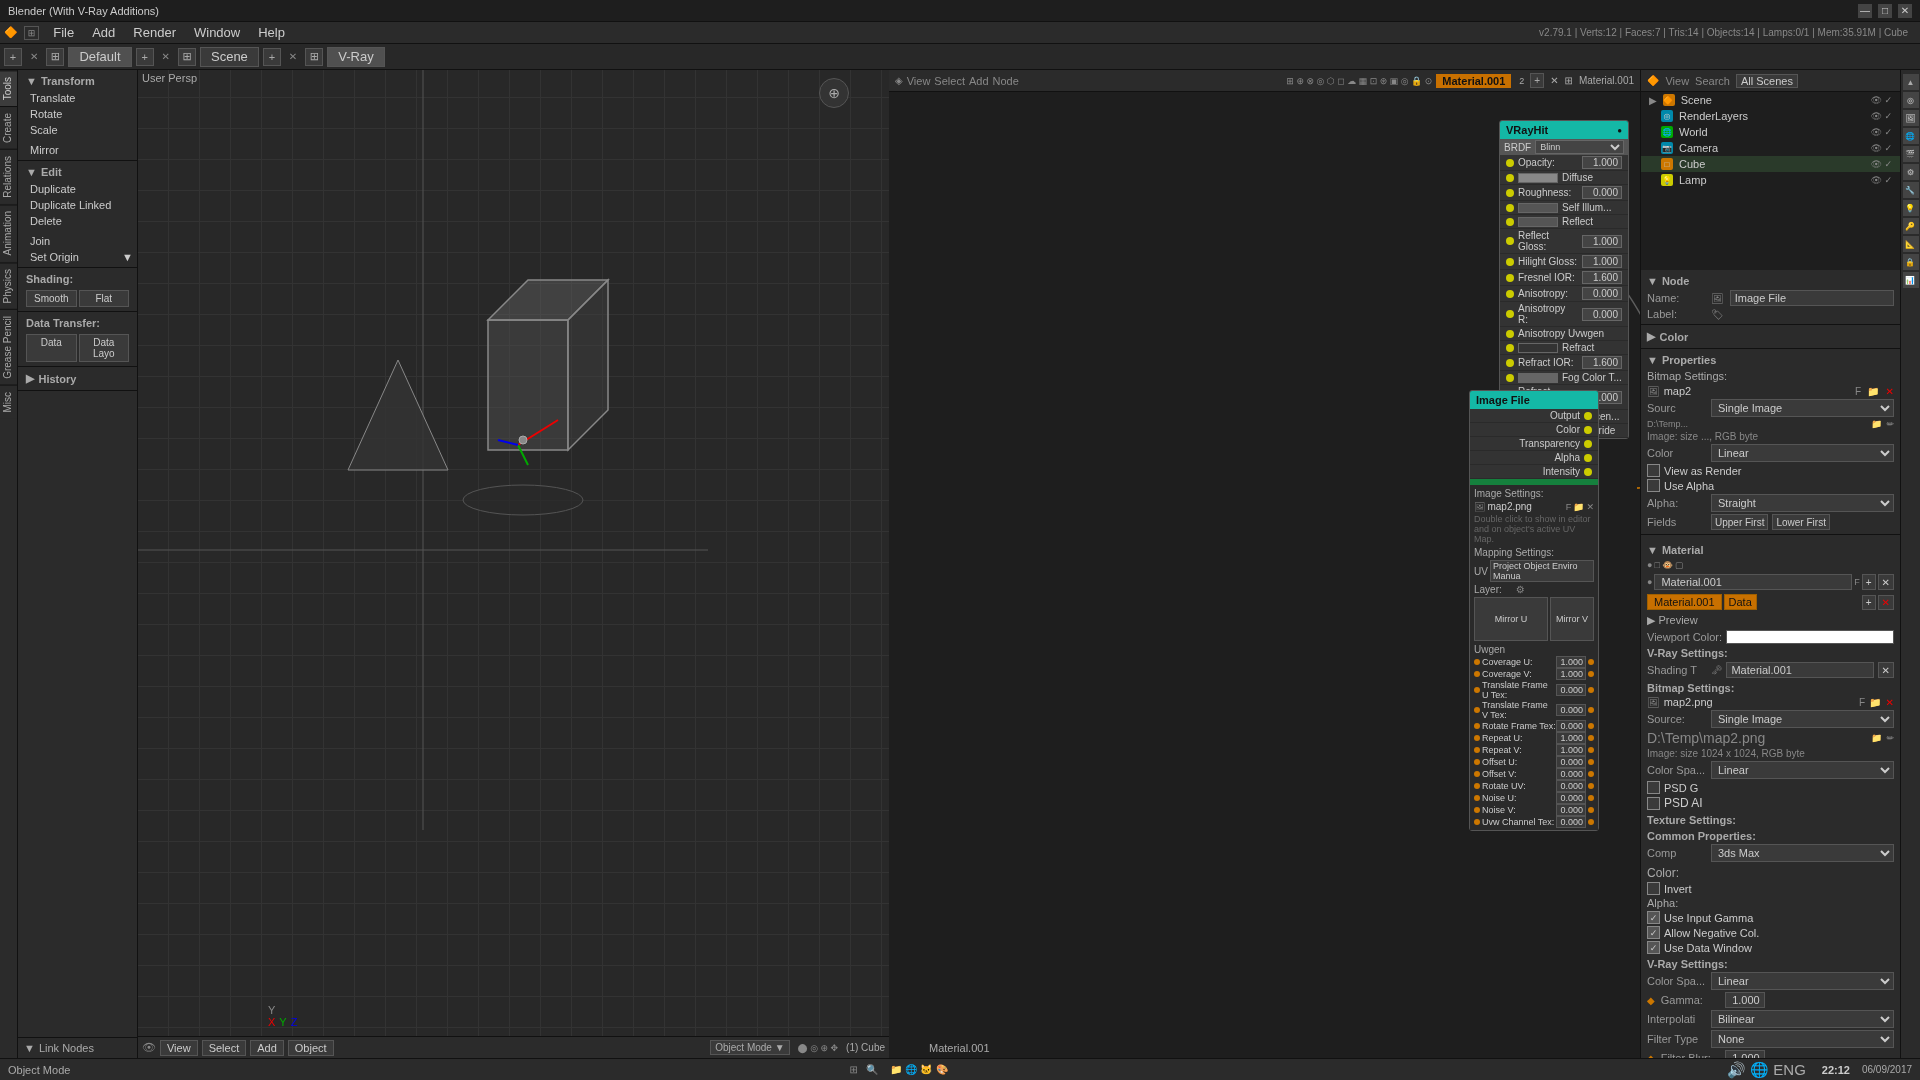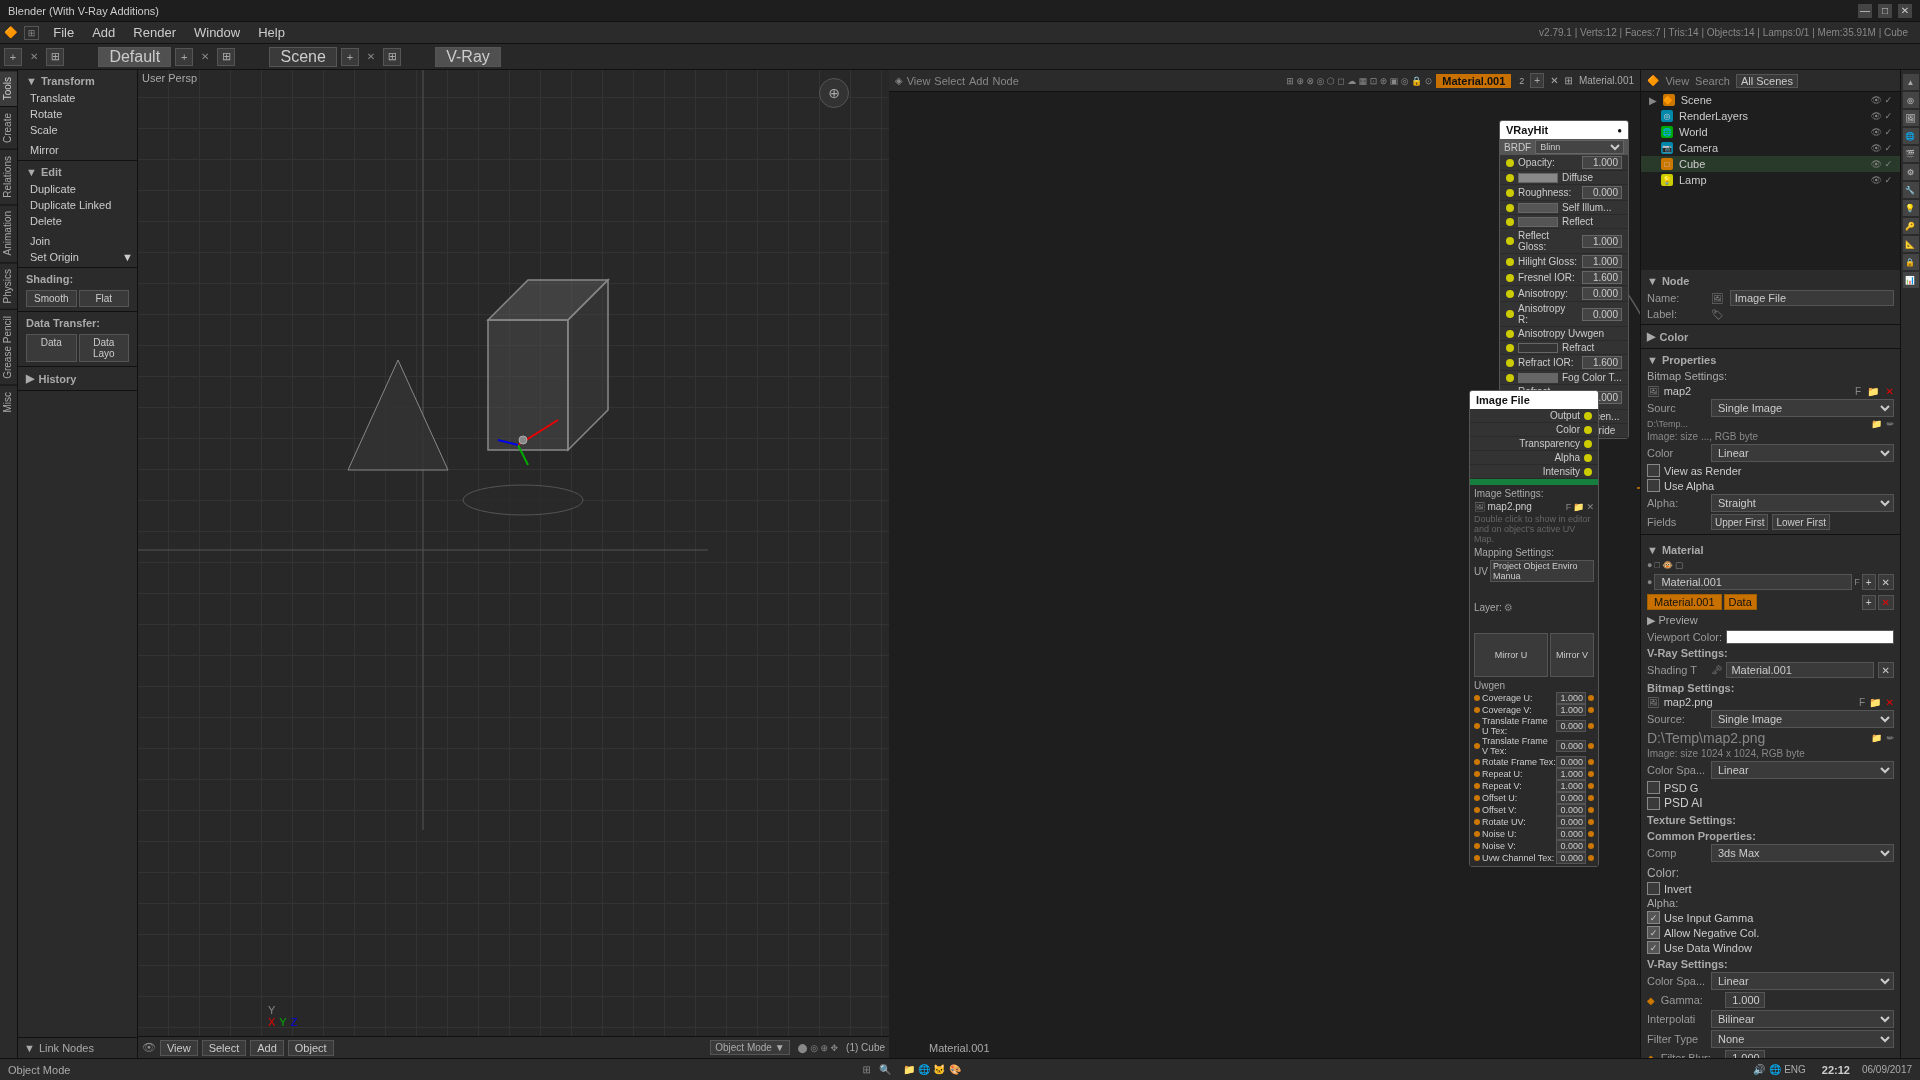--- a/index.html
+++ b/index.html
@@ -65,24 +65,24 @@
       align-items: center;
       padding: 0 4px;
       border-bottom: 1px solid #111;
       gap: 4px;
     }
     .tab {
       padding: 2px 10px;
       background: #3a3a3a;
       border: 1px solid #555;
       color: #ccc;
-      font-size: 16px;
+      font-size: 13px;
       cursor: pointer;
       height: 20px;
-      display: flex; align-items: center; margin-left: 30px;
+      display: flex; align-items: center;
     }
     .tab.active { background: #505050; }
     .tab-add { width: 18px; height: 18px; background: #3a3a3a; border: 1px solid #555; color: #aaa; display: flex; align-items: center; justify-content: center; cursor: pointer; }
 
     
     #main {
       display: flex;
       width: 100%;
       height: calc(1080px - 22px - 22px - 26px - 22px);
     }
@@ -209,21 +209,21 @@
       padding: 3px 6px;
       background: #cc7700;
       border-radius: 2px 2px 0 0;
       display: flex;
       align-items: center;
       justify-content: space-between;
       font-size: 11px;
       font-weight: bold;
       color: #111;
     }
-    .node-header.orange { background: #ffffff; }
+    .node-header.orange { background: #14b8a6; }
     .node-row {
       display: flex;
       align-items: center;
       padding: 1px 6px;
       gap: 4px;
       border-bottom: 1px solid #2a2a2a;
     }
     .node-socket {
       width: 8px; height: 8px;
       border-radius: 50%;
@@ -735,21 +735,21 @@
           <span style="font-size:9px;color:#888;cursor:pointer;">F</span>
           <span style="font-size:9px;color:#888;cursor:pointer;">📁</span>
           <span style="font-size:9px;color:#888;cursor:pointer;">✕</span>
         </div>
         <div style="font-size:9px;color:#666;padding:1px 0;">Double click to show in editor<br>and on object's active UV Map.</div>
         <div style="font-size:10px;color:#aaa;padding:2px 0 1px;">Mapping Settings:</div>
         <div style="display:flex;align-items:center;gap:2px;padding:1px 0;">
           <span style="font-size:10px;color:#aaa;">UV</span>
           <span style="font-size:9px;color:#ccc;flex:1;background:#3a3a3a;border:1px solid #555;padding:0 2px;">Project Object Enviro Manua</span>
         </div>
-        <div style="display:flex;align-items:center;gap:2px;padding:19px 0;">
+        <div style="display:flex;align-items:center;gap:14px;padding:1px 0;">
           <span style="font-size:10px;color:#aaa;">Layer:</span>
           <span style="font-size:10px;color:#888;">⚙</span>
         </div>
         <div style="display:flex;gap:2px;padding:1px 0;">
           <button style="flex:1;background:#3a3a3a;border:1px solid #555;color:#ccc;font-size:9px;padding:16px;">Mirror U</button>
           <button style="flex:1;background:#3a3a3a;border:1px solid #555;color:#ccc;font-size:9px;padding:1px;">Mirror V</button>
         </div>
         <div style="font-size:10px;color:#aaa;padding:2px 0 1px;">Uwgen</div>
 
         <div style="display:flex;align-items:center;padding:0px 0;">
@@ -1143,16 +1143,16 @@
 </div>
 
 <div id="statusbar">
   <span style="font-size:11px;color:#aaa;">Object Mode</span>
   <span style="flex:1;"></span>
 
   <span style="font-size:10px;color:#888;">⊞</span>
   <span style="font-size:10px;color:#888;cursor:pointer;">🔍</span>
   <span style="font-size:10px;color:#888;margin-left:4px;">📁 🌐 🐱 🎨</span>
   <span style="flex:1;"></span>
-  <span style="font-size:10px;color:#aaa;margin-right:8px;">🔊 🌐 ENG</span>
+  <span style="font-size:15px;color:#aaa;margin-right:8px;">🔊 🌐 ENG</span>
   <span style="font-size:11px;color:#ccc;font-weight:bold;">22:12</span>
   <span style="font-size:10px;color:#aaa;margin-left:4px;">06/09/2017</span>
 </div>
 
 </body></html>

